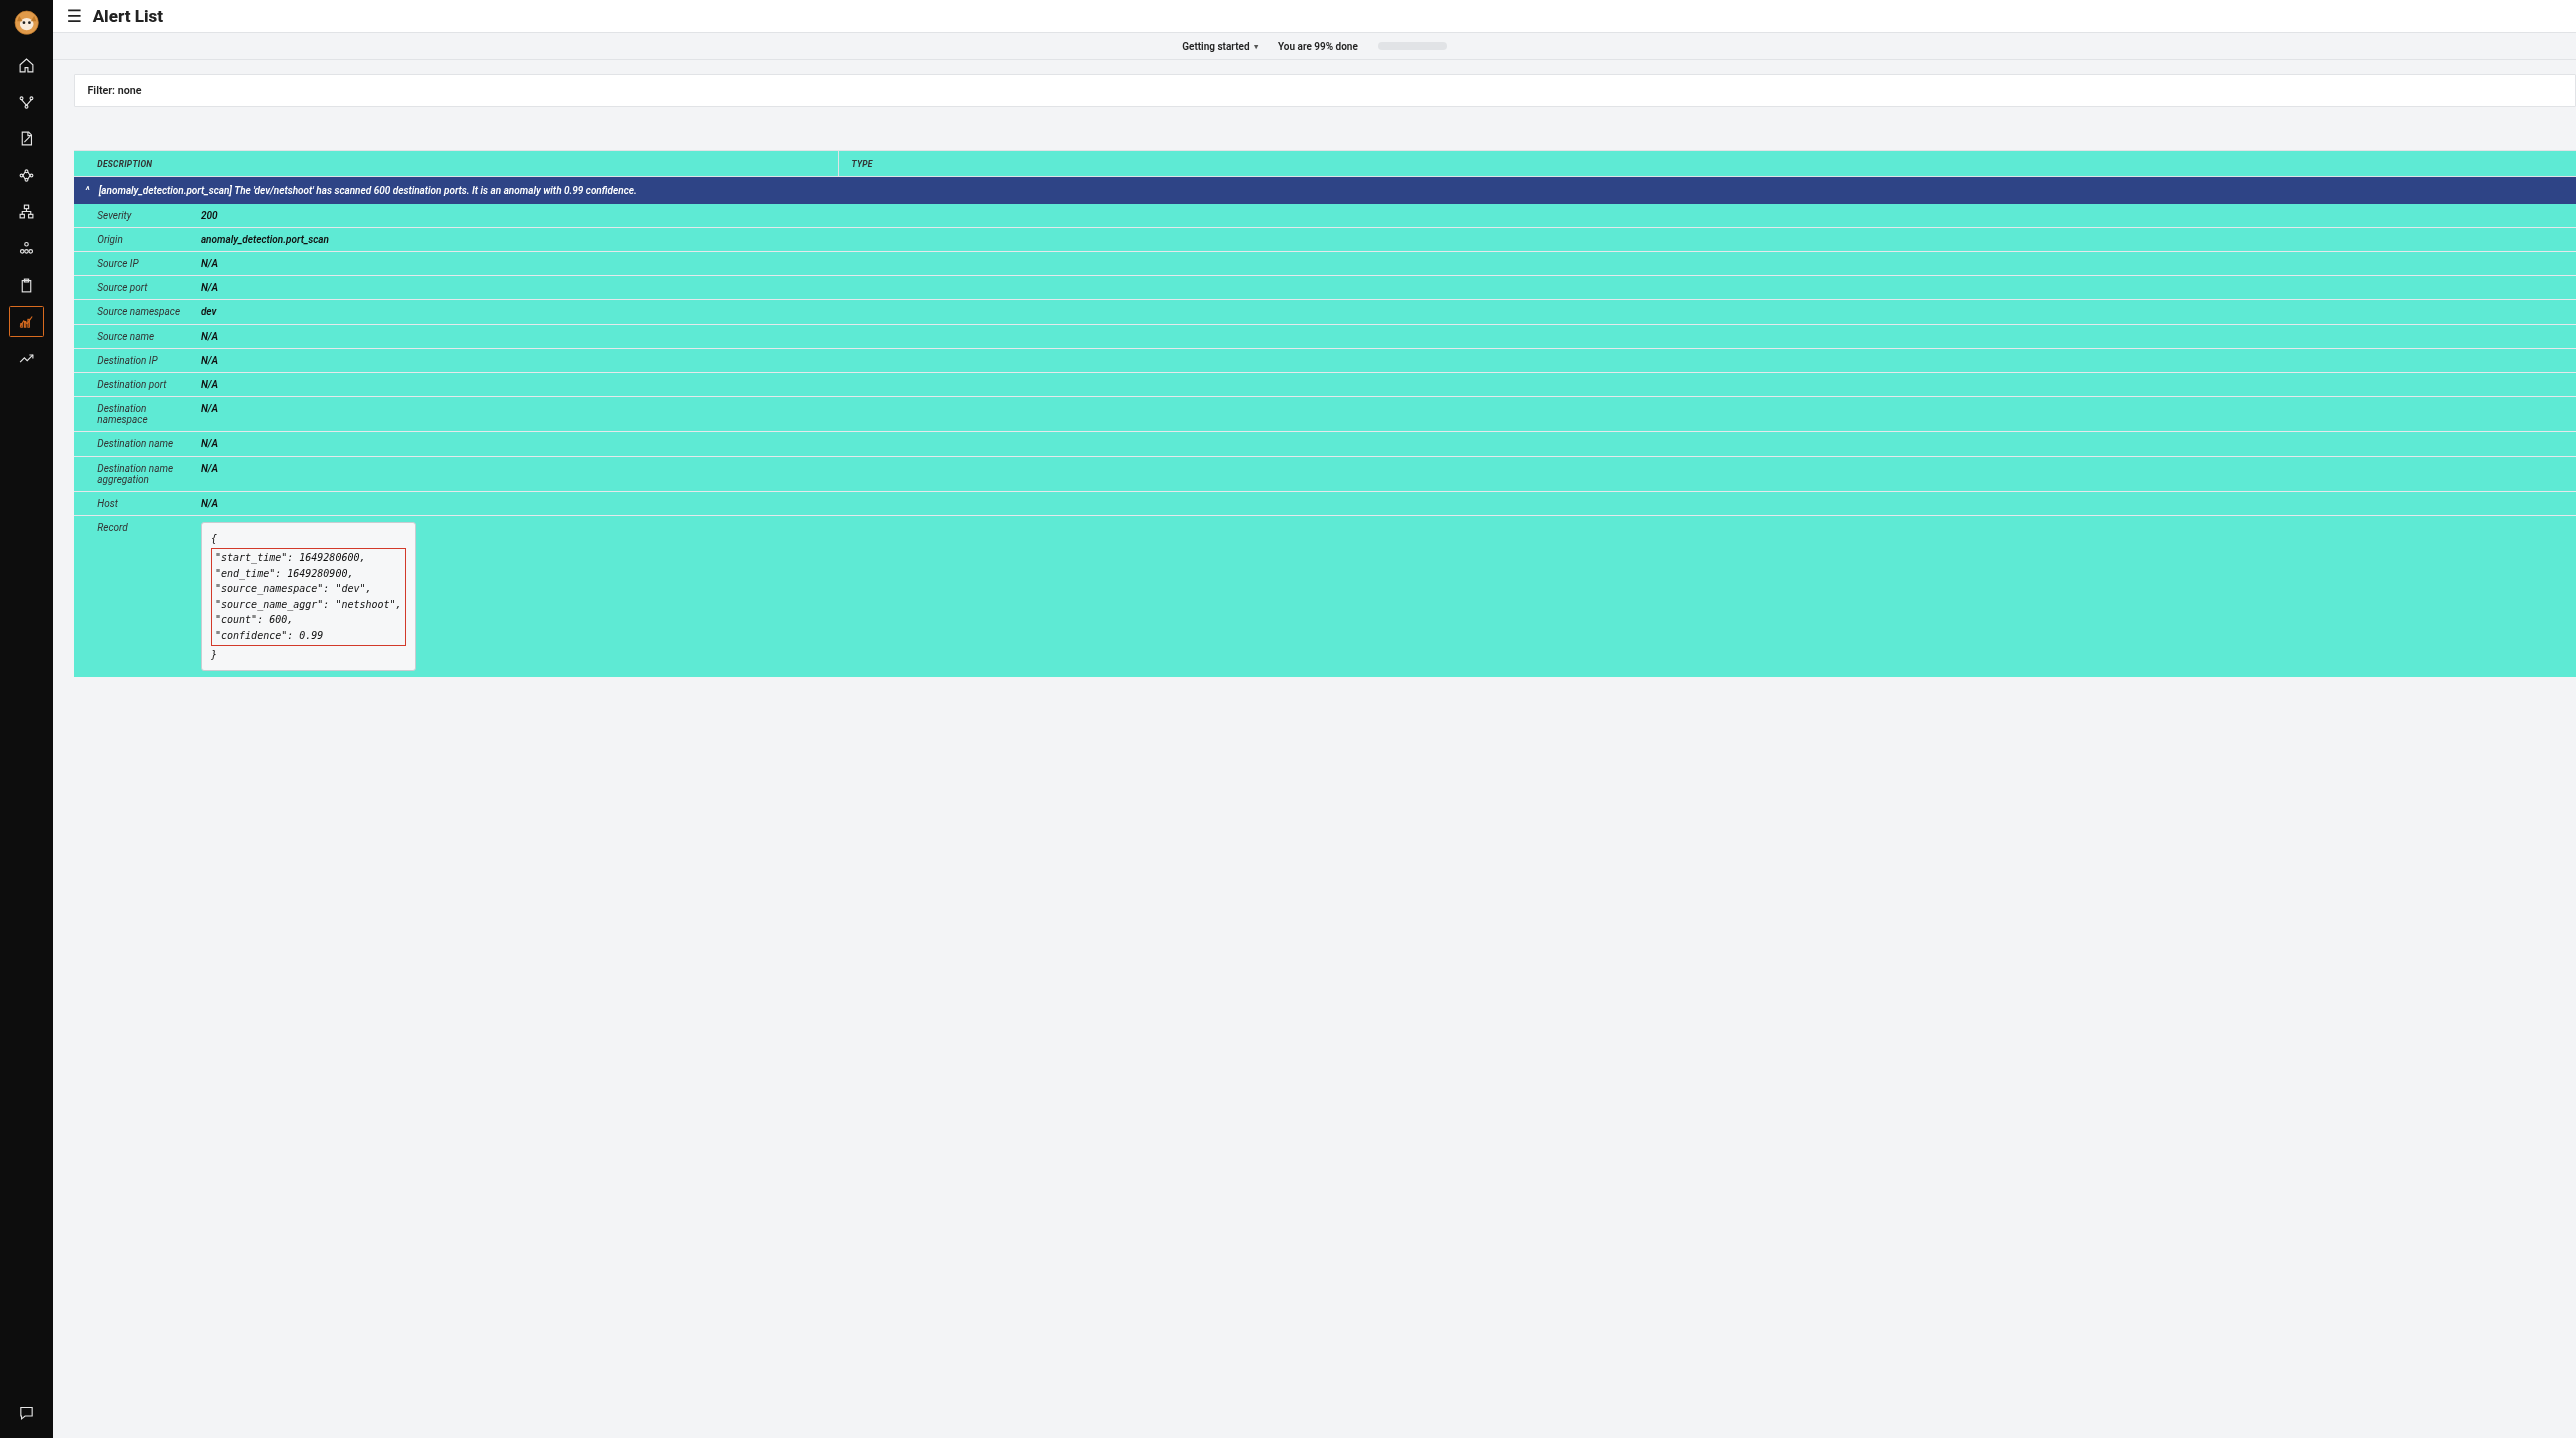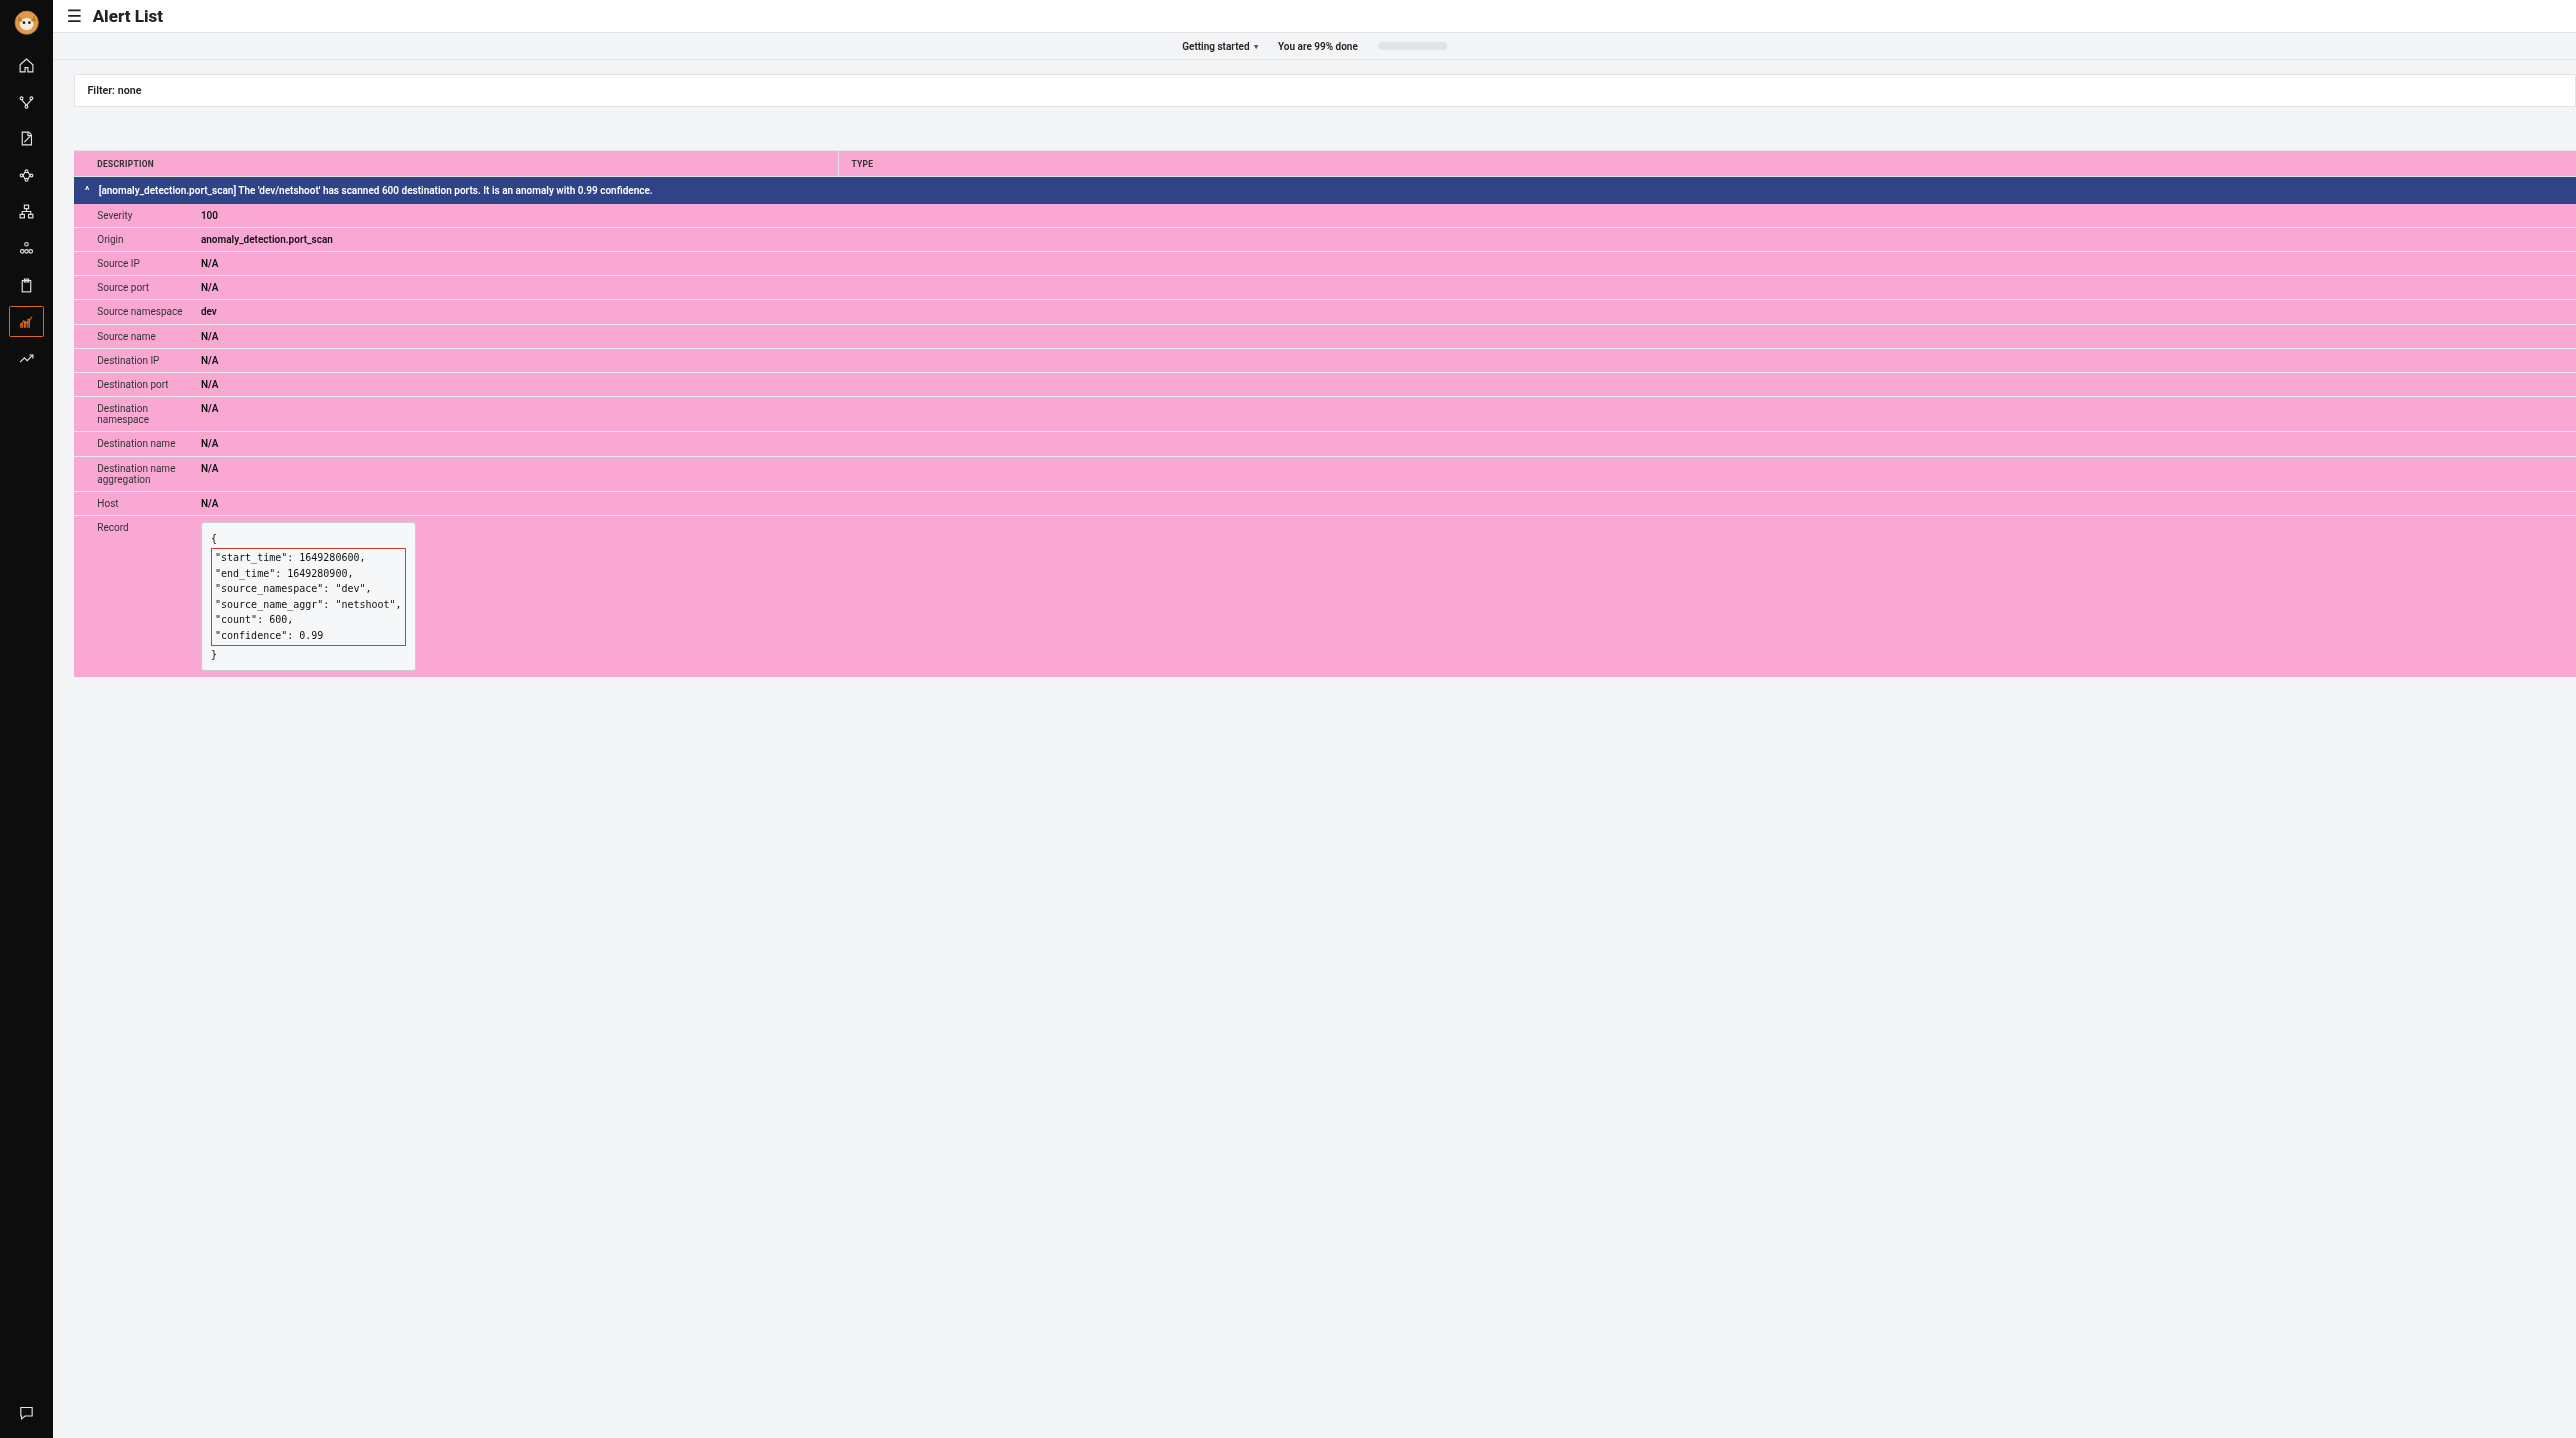--- a/index.html
+++ b/index.html
@@ -24,21 +24,21 @@
   .progressbar-row { background: #f3f4f6; border-bottom: 0.8px solid #e1e3e6; padding: 7.6px 21.3px; display: flex; align-items: center; gap: 20px; font-size: 10px; justify-content: center; }
   .progressbar-row .getting { display:flex; align-items:center; gap:4.6px; cursor:pointer; font-weight:600; }
   .progressbar-row .chev { font-size: 7.6px; color:#555; }
   .progressbar-row .progress-text { font-weight:600; }
   .progressbar-row .pbar { width: 69px; height: 7.6px; background: #e1e3e6; border-radius: 3.8px; }
 
   .content-pad { padding: 13.7px 0 0 21.3px; }
 
   .filter-card { background: #fff; border: 0.8px solid #e1e3e6; border-radius: 1px; padding: 9.1px 12.2px; font-size: 10.7px; font-weight: 600; margin-bottom: 43px; margin-right: 0; }
 
-  .table-wrap { background:#f9a8d4; border-top:0.8px solid #e1e3e6; }
+  .table-wrap { background:#5eead4; border-top:0.8px solid #e1e3e6;font-style:italic; }
   .tbl-head { display:flex; border-bottom:0.8px solid #e1e3e6; font-size:8.4px; font-weight:700; letter-spacing:0.3px; text-transform:uppercase; color:#333; }
   .tbl-head .col-desc { flex: 0 0 765px; padding: 7.6px 10.7px 7.6px 23px; border-right:0.8px solid #e1e3e6; }
   .tbl-head .col-type { flex: 1; padding: 7.6px 12.2px; }
 
   .alert-row { display:flex; background:#2e4486; color:#fff; font-size:10px; font-weight:600; }
   .alert-row .col-desc { flex: 0 0 765px; padding: 7.6px 10.7px 7.6px 7.6px; display:flex; align-items:center; gap:6.1px; }
   .alert-row .col-type { flex:1; padding:7.6px 12.2px; }
   .alert-row .caret { width:10.7px; text-align:center; }
 
   .detail-row { display:flex; border-bottom:0.8px solid #e6e8eb; font-size:10px; }
@@ -165,21 +165,21 @@
 
       <div class="alert-row">
         <div class="col-desc">
           <span class="caret">^</span>
           <span>[anomaly_detection.port_scan] The 'dev/netshoot' has scanned 600 destination ports. It is an anomaly with 0.99 confidence.</span>
         </div>
       </div>
 
       <div class="detail-row">
         <div class="label">Severity</div>
-        <div class="value">100</div>
+        <div class="value">200</div>
       </div>
       <div class="detail-row">
         <div class="label">Origin</div>
         <div class="value">anomaly_detection.port_scan</div>
       </div>
       <div class="detail-row">
         <div class="label">Source IP</div>
         <div class="value">N/A</div>
       </div>
       <div class="detail-row">

